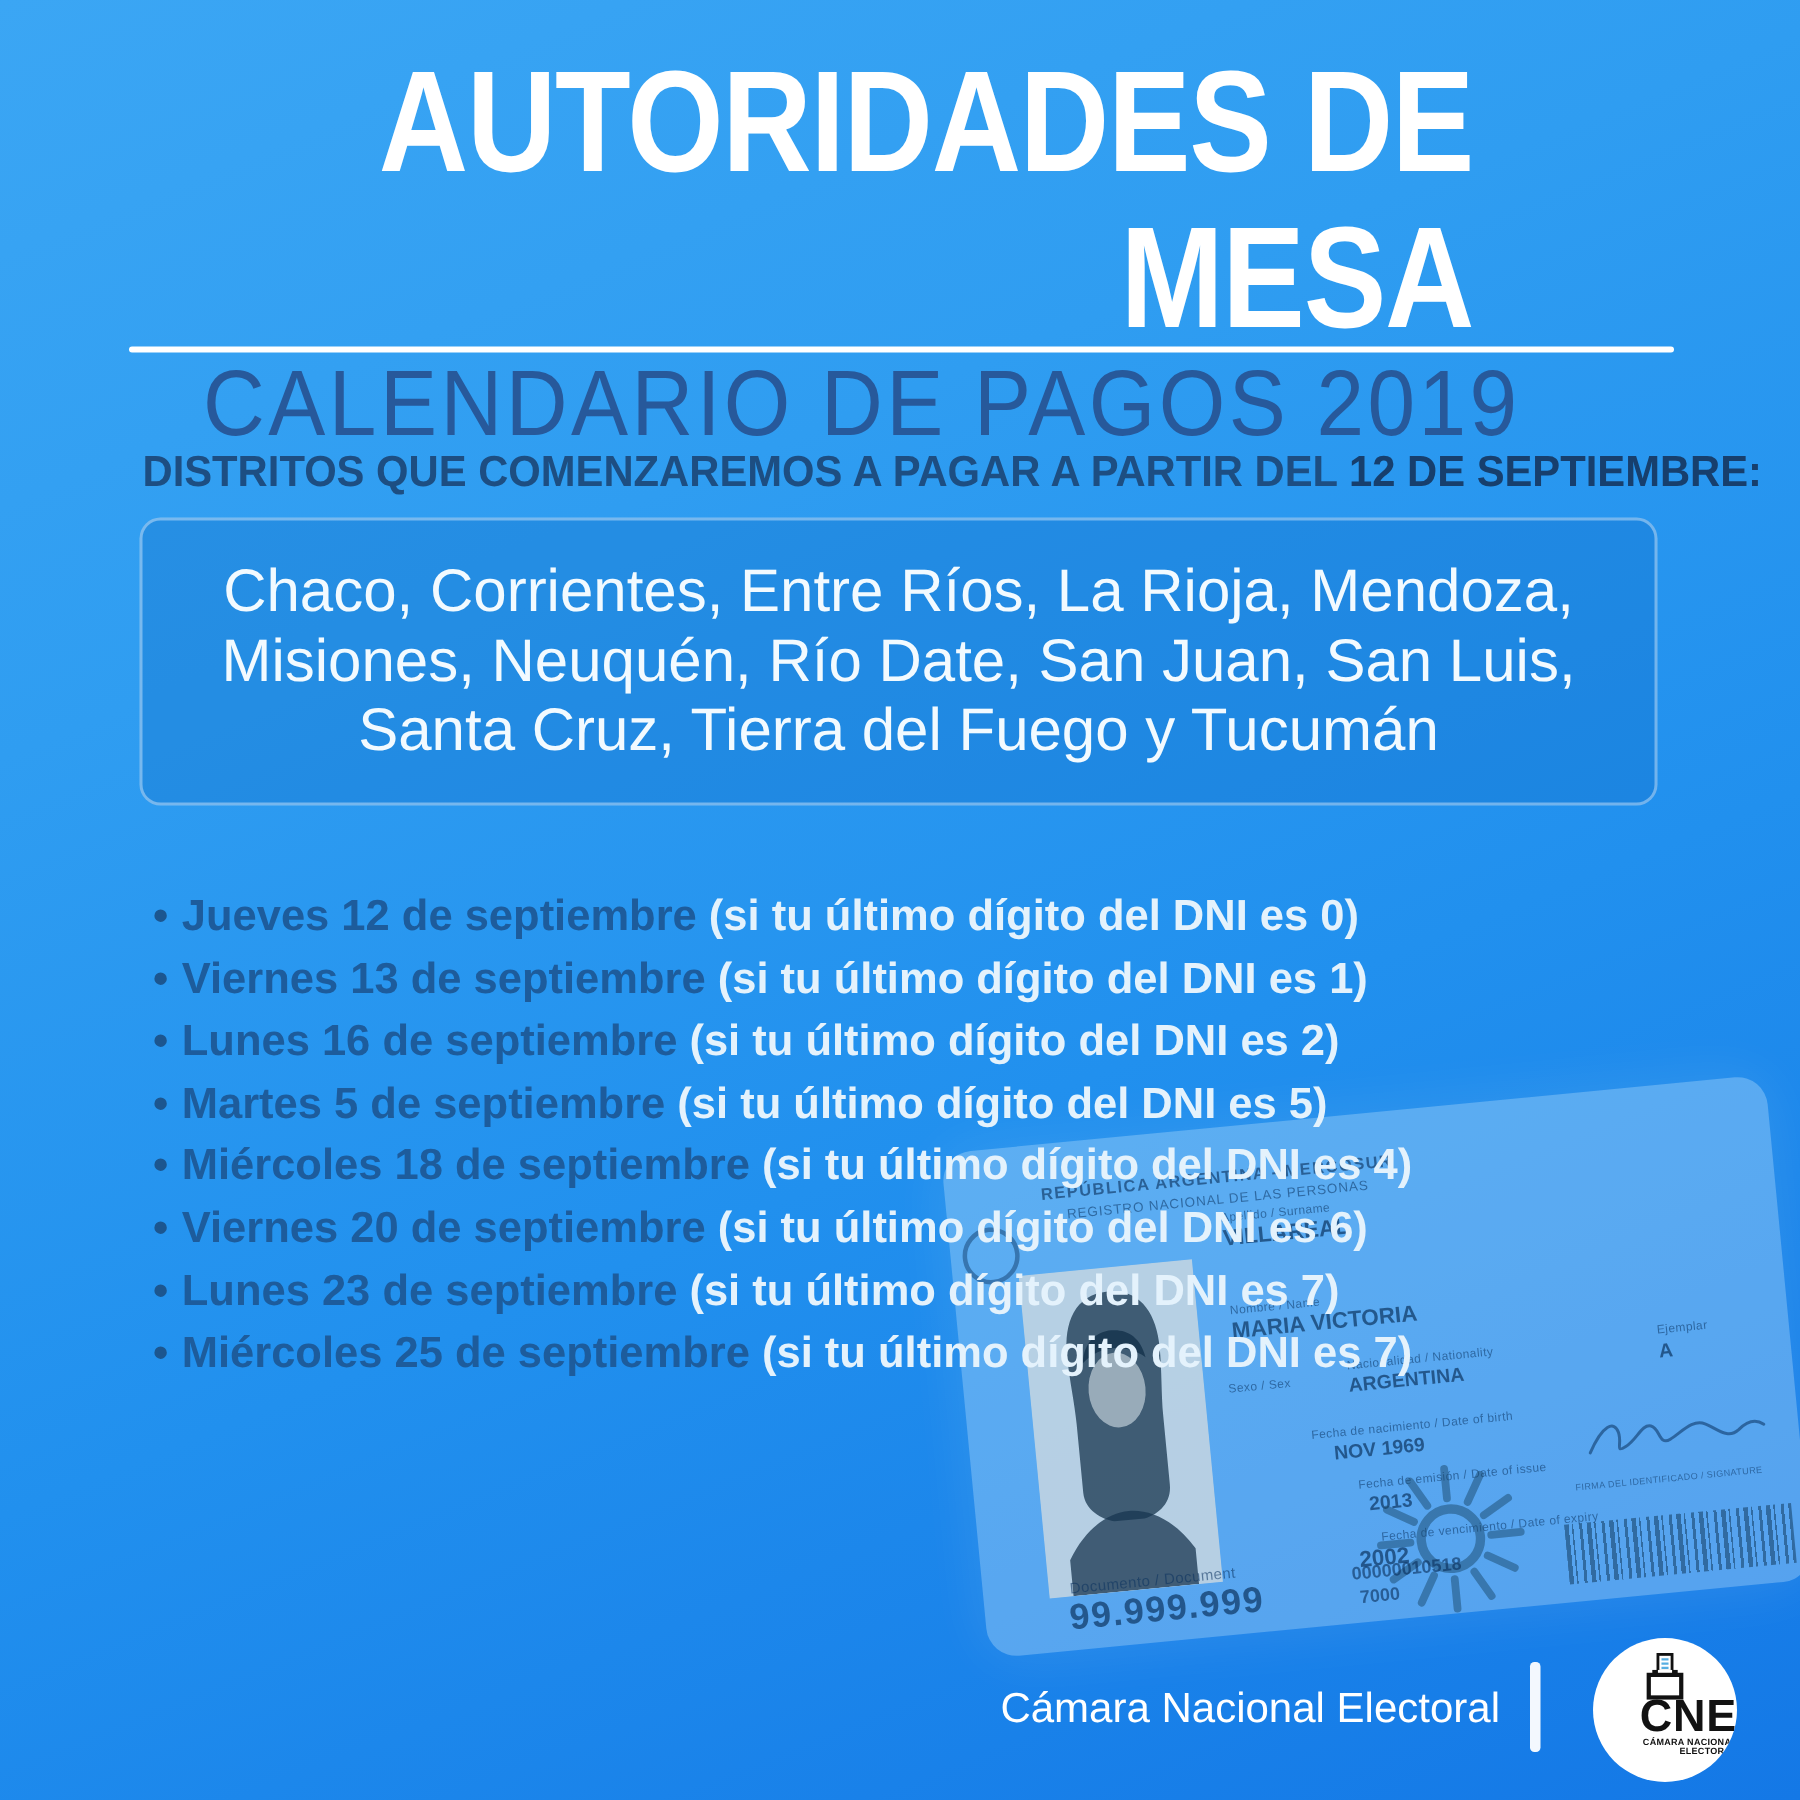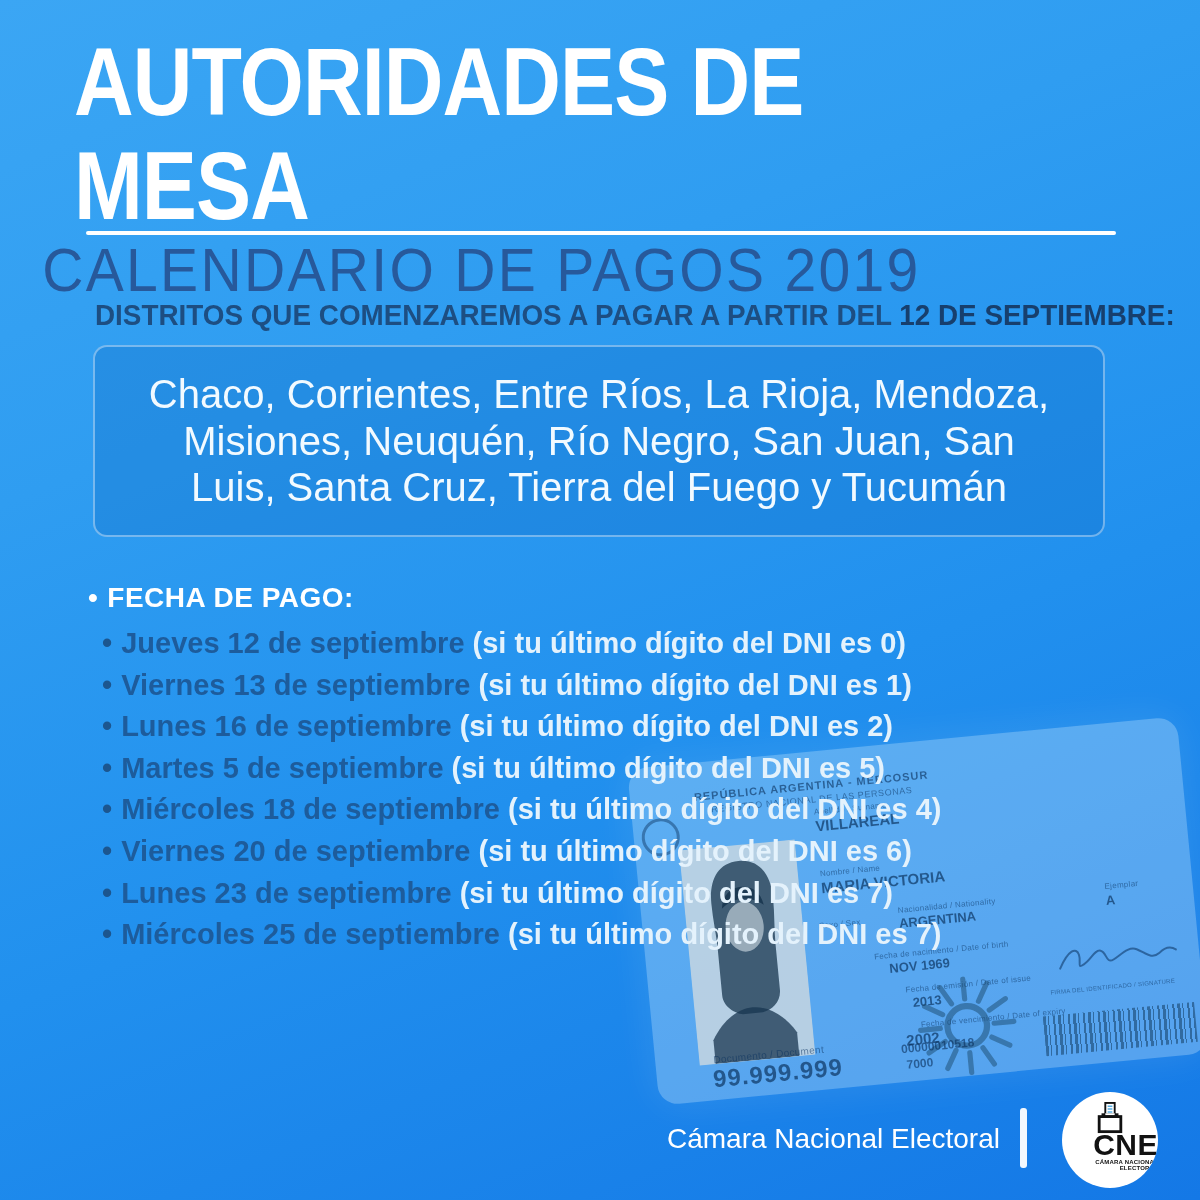--- a/index.html
+++ b/index.html
@@ -2,21 +2,21 @@
 <html><head>
 <meta charset="utf-8">
 <style>
   html,body { margin:0; padding:0; background:#0b5fae; }
   .canvas {
     position:relative; width:1200px; height:1200px; overflow:hidden;
     background:linear-gradient(158deg,#3ba6f4 0%, #2f9df1 30%, #2190ee 60%, #1478e6 100%);
     font-family:"Liberation Sans","DejaVu Sans",sans-serif;
   }
   
-  .title-block { position:absolute; top:30px; left:0; width:1056px; text-align:left; }
+  .title-block { position:absolute; top:30px; left:0; width:1056px; text-align:right; }
   .title-block h1 {
     margin:0; font-size:96px; font-weight:800; color:#ffffff;
     transform:scaleX(0.86); transform-origin:center; letter-spacing:-1px; line-height:1.08;
   }
   .title-block h2 {
     margin:2px 0 0 0; font-size:62px; font-weight:400; color:#27599b;
     transform:scaleX(0.92); transform-origin:center; letter-spacing:2.5px; line-height:1.0;
   }
   .divider { position:absolute; top:231px; left:86px; width:1030px; height:4px; background:#ffffff; border-radius:2px; }
 
@@ -97,25 +97,24 @@
 
   <header class="title-block">
     <h1>AUTORIDADES DE MESA</h1>
     <h2>CALENDARIO DE PAGOS 2019</h2>
   </header>
   <div class="divider"></div>
 
   <p class="intro"><span>DISTRITOS QUE COMENZAREMOS A PAGAR A PARTIR DEL</span> <strong>12 DE SEPTIEMBRE:</strong></p>
 
   <div class="districts">
-    <p>Chaco, Corrientes, Entre Ríos, La Rioja, Mendoza, Misiones, Neuquén, Río Negro, San Juan, San Luis, Santa Cruz, Tierra del Fuego y Tucumán</p>
+    <p>Chaco, Corrientes, Entre Ríos, La Rioja, Mendoza, Misiones, Neuquén, Río Date, San Juan, San Luis, Santa Cruz, Tierra del Fuego y Tucumán</p>
   </div>
 
   <section class="schedule">
-    <div class="sched-head"><span class="hbullet">•</span><span>FECHA DE PAGO:</span></div>
     <ul>
       <li><span class="bullet">•</span><span class="date">Jueves 12 de septiembre</span> <span class="cond">(si tu último dígito del DNI es 0)</span></li>
       <li><span class="bullet">•</span><span class="date">Viernes 13 de septiembre</span> <span class="cond">(si tu último dígito del DNI es 1)</span></li>
       <li><span class="bullet">•</span><span class="date">Lunes 16 de septiembre</span> <span class="cond">(si tu último dígito del DNI es 2)</span></li>
       <li><span class="bullet">•</span><span class="date">Martes 5 de septiembre</span> <span class="cond">(si tu último dígito del DNI es 5)</span></li>
       <li><span class="bullet">•</span><span class="date">Miércoles 18 de septiembre</span> <span class="cond">(si tu último dígito del DNI es 4)</span></li>
       <li><span class="bullet">•</span><span class="date">Viernes 20 de septiembre</span> <span class="cond">(si tu último dígito del DNI es 6)</span></li>
       <li><span class="bullet">•</span><span class="date">Lunes 23 de septiembre</span> <span class="cond">(si tu último dígito del DNI es 7)</span></li>
       <li><span class="bullet">•</span><span class="date">Miércoles 25 de septiembre</span> <span class="cond">(si tu último dígito del DNI es 7)</span></li>
     </ul>

